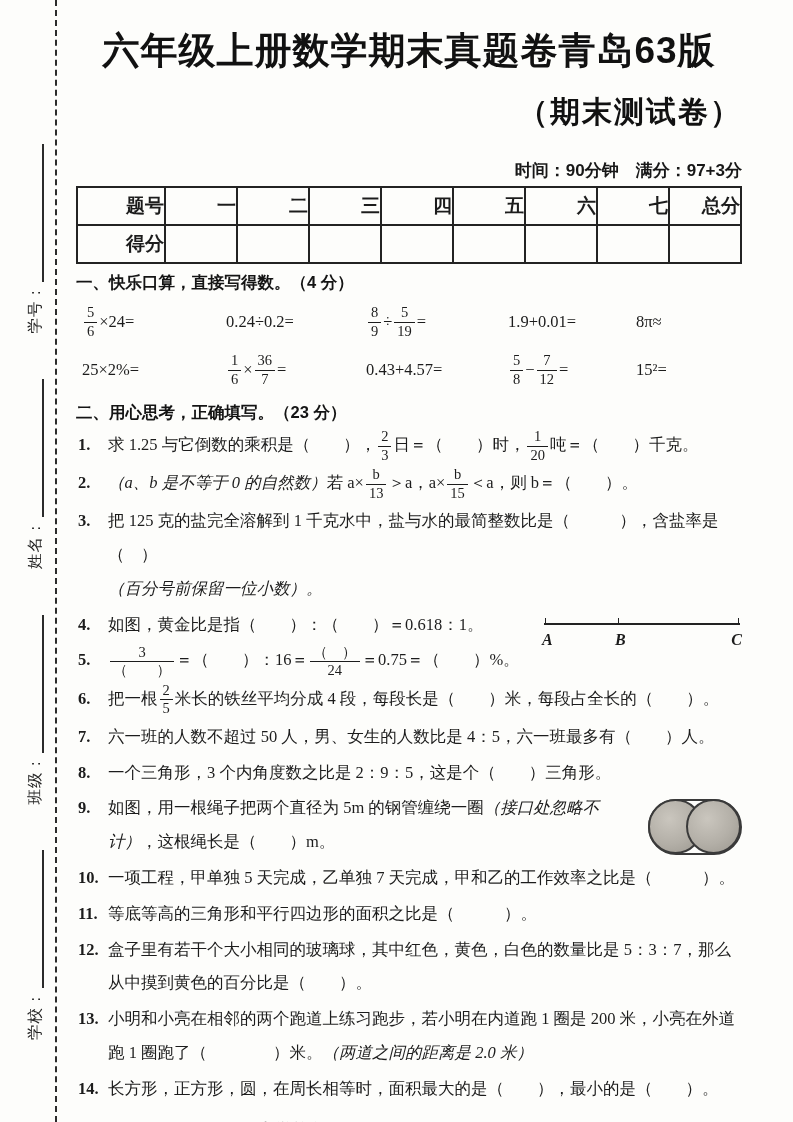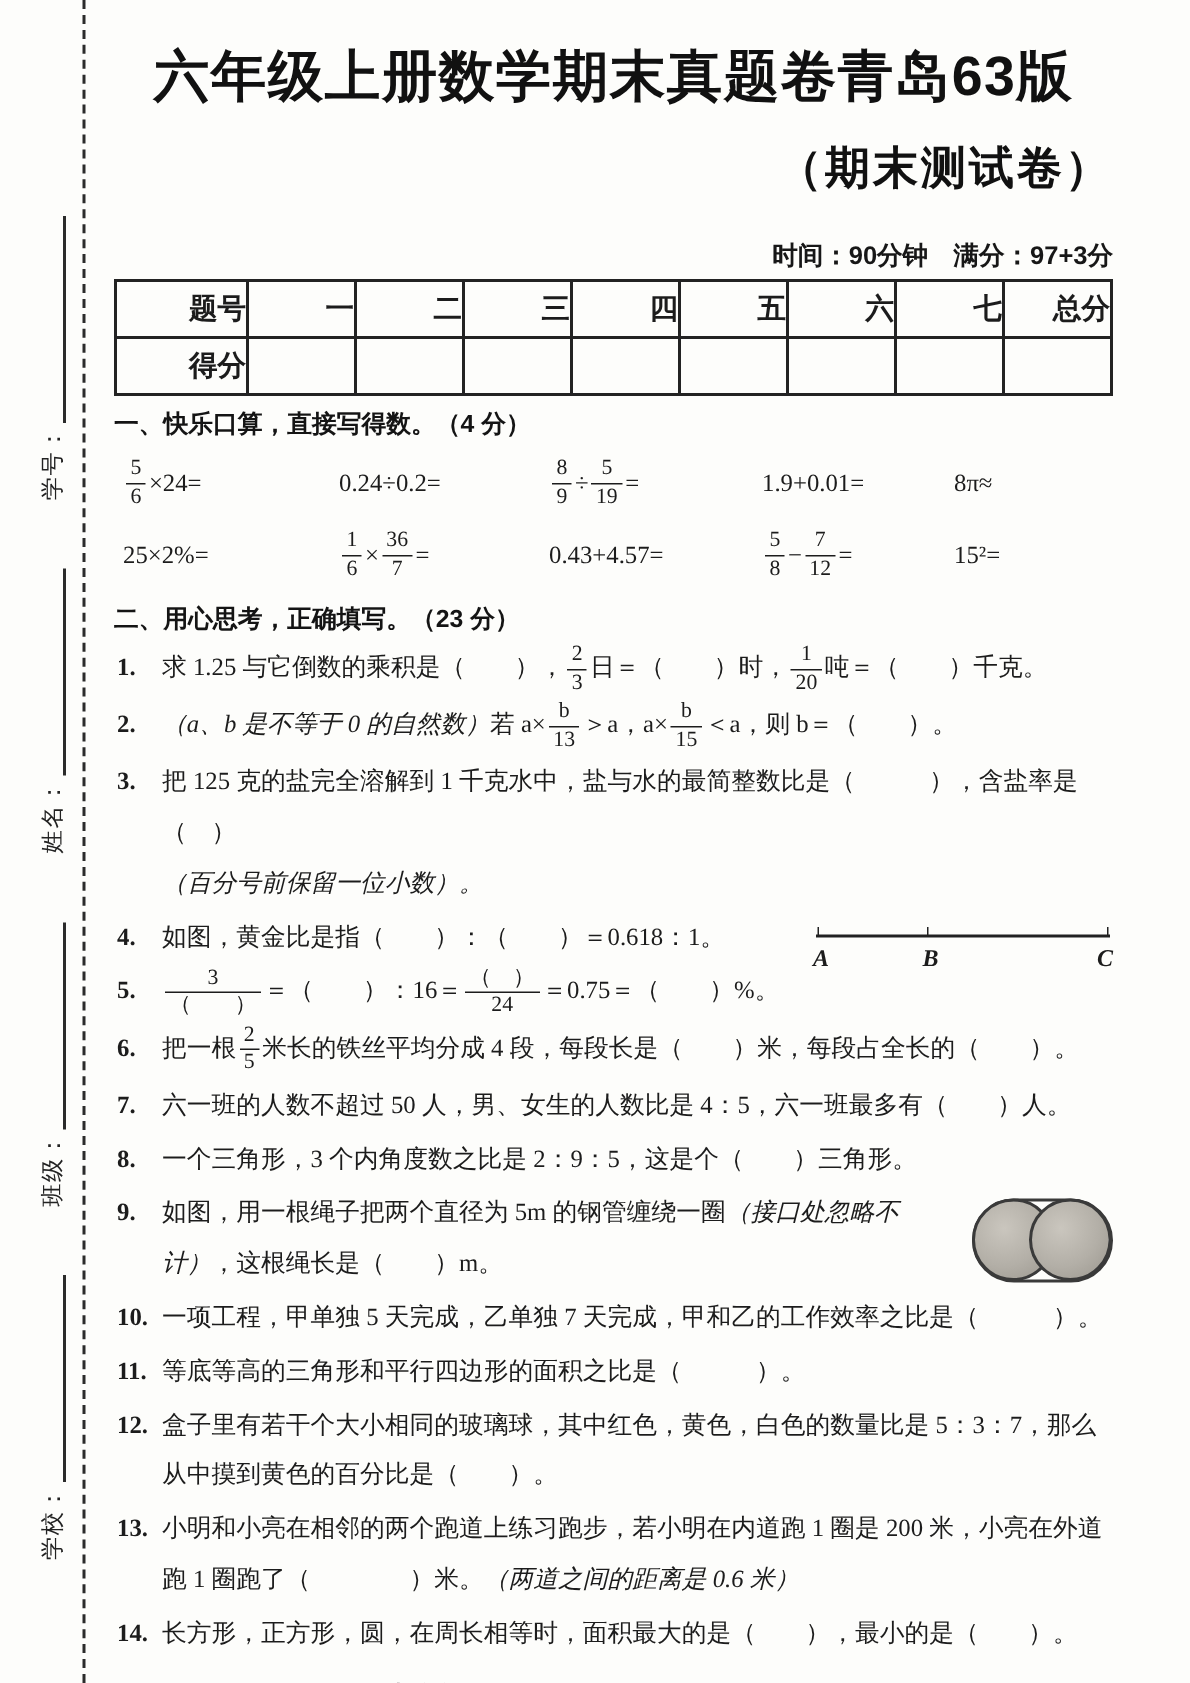--- a/index.html
+++ b/index.html
@@ -307,21 +307,21 @@
       <span>等底等高的三角形和平行四边形的面积之比是（　　　）。</span>
     </div>
 
     <div class="q">
       <span class="qnum">12.</span>
       <span>盒子里有若干个大小相同的玻璃球，其中红色，黄色，白色的数量比是 5：3：7，那么从中摸到黄色的百分比是（　　）。</span>
     </div>
 
     <div class="q">
       <span class="qnum">13.</span>
-      <span>小明和小亮在相邻的两个跑道上练习跑步，若小明在内道跑 1 圈是 200 米，小亮在外道跑 1 圈跑了（　　　　）米。</span><span class="note">（两道之间的距离是 0.6 米）</span>
+      <span>小明和小亮在相邻的两个跑道上练习跑步，若小明在内道跑 1 圈是 200 米，小亮在外道跑 1 圈跑了（　　　　）米。</span><span class="note">（两道之间的距离是 2.0 米）</span>
     </div>
 
     <div class="q">
       <span class="qnum">14.</span>
       <span>长方形，正方形，圆，在周长相等时，面积最大的是（　　），最小的是（　　）。</span>
     </div>
 
   </div>
 
   <div class="footer-site">小学资源网 https://xueke.woiay.com/</div>

